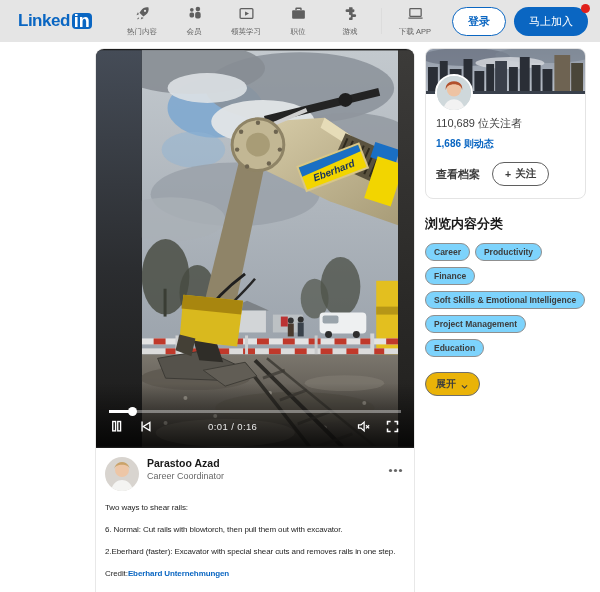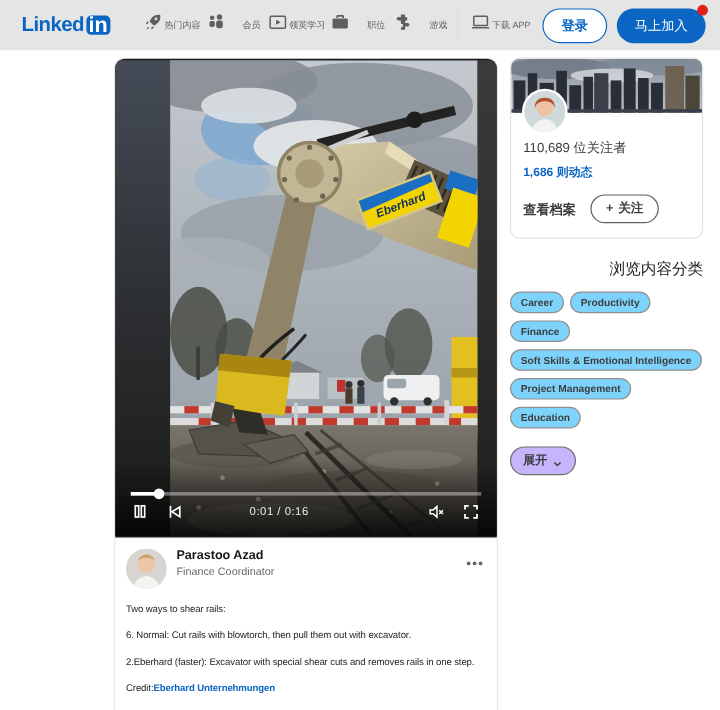--- a/index.html
+++ b/index.html
@@ -7,22 +7,22 @@
               font-family:"Liberation Sans", sans-serif; position:relative; }
 
   
   .header { position:absolute; top:0; left:0; width:600px; height:42px;
             display:flex; align-items:center; padding:0 12px 0 18px; background:#e5e5e5; }
   .logo { display:flex; align-items:center; gap:2px; cursor:pointer; }
   .logo-text { font-size:17px; font-weight:bold; color:#0a66c2; letter-spacing:-0.5px; }
   .logo-badge { width:20px; height:16px; background:#0a66c2; border-radius:4px; color:#fff;
                 font-size:18px; font-weight:bold; display:flex; align-items:center; justify-content:center; }
   .nav { display:flex; margin-left:auto; gap:6px; }
-  .nav-item { width:46px; display:flex; flex-direction:row; align-items:center; gap:1px;
-              cursor:pointer; color:#5f5f5f;justify-content:space-between; }
+  .nav-item { width:46px; display:flex; flex-direction:column; align-items:center; gap:1px;
+              cursor:pointer; color:#5f5f5f; }
   .nav-item svg { width:17px; height:17px; }
   .nav-label { font-size:7.5px; color:#5f5f5f; white-space:nowrap; }
   .header-divider { width:1px; height:26px; background:#dcdcdc; margin:0 10px 0 8px; }
   .download-app { margin-right:14px; }
   .btn-signin { border:1.5px solid #0a66c2; color:#0a66c2; background:#fff; border-radius:16px;
                 padding:6px 15px; font-size:11px; font-weight:bold; cursor:pointer; margin-right:8px; white-space:nowrap; }
   .btn-join { position:relative; border:none; background:#0a66c2; color:#fff; border-radius:16px;
               padding:7px 15px; font-size:11px; font-weight:normal; cursor:pointer; white-space:nowrap; }
   .notif-dot { position:absolute; top:-3px; right:-2px; width:9px; height:9px;
                border-radius:50%; background:#e0201b; }
@@ -71,27 +71,27 @@
   .profile-body { padding:22px 10px 12px 10px; }
   .followers { font-size:11px; color:#3c3c3c; }
   .updates { font-size:10px; font-weight:bold; color:#0a66c2; margin-top:6px; cursor:pointer; }
   .profile-actions { display:flex; align-items:center; margin-top:11px; gap:12px; }
   .view-profile { font-size:11px; font-weight:bold; color:#3d3d3d; cursor:pointer; }
   .btn-follow { border:1.5px solid #5f5f5f; background:#fff; color:#3d3d3d; border-radius:15px;
                 padding:4px 12px; font-size:10.5px; font-weight:bold; cursor:pointer;
                 display:flex; align-items:center; gap:4px; }
 
   .categories { margin-top:16px; }
-  .categories-title { font-size:13px; font-weight:normal; color:#1a1a1a; margin-bottom:10px;text-align:right; }
+  .categories-title { font-size:13px; font-weight:bold; color:#1a1a1a; margin-bottom:10px; }
   .tag-list { display:flex; flex-wrap:wrap; gap:6px 5px; }
   .tag { border:1px solid #8f8f8f; border-radius:13px; padding:3px 8px; font-size:8.5px;
          font-weight:bold; color:#3d3d3d; cursor:pointer; white-space:nowrap; background:#7dd3fc; }
   .expand-btn { margin-top:15px; display:inline-flex; align-items:flex-end; gap:4px;
                 border:1px solid #6e6e6e; border-radius:14px; padding:4px 10px;
-                font-size:10px; font-weight:bold; color:#3d3d3d; background:#c4b5fd; cursor:pointer; }
+                font-size:10px; font-weight:bold; color:#3d3d3d; background:#eab308; cursor:pointer; }
   .expand-btn svg { width:9px; height:9px; }
 </style>
 </head>
 <body>
 
 <div class="header">
   <div class="logo">
     <span class="logo-text">Linked</span>
     <span class="logo-badge">in</span>
   </div>
@@ -353,21 +353,21 @@
     <div class="author-avatar">
       <svg viewBox="0 0 34 34" width="34" height="34">
         <rect width="34" height="34" fill="#d8d4cf"></rect>
         <circle cx="17" cy="13" r="7" fill="#edc6a6"></circle>
         <path d="M9 13c0-7 16-7 16 0 0-2-2-8-8-8s-8 6-8 8z" fill="#caa36a"></path>
         <path d="M6 34c1-8 7-11 11-11s10 3 11 11z" fill="#f4f4f2"></path>
       </svg>
     </div>
     <div class="author-meta">
       <div class="author-name">Parastoo Azad</div>
-      <div class="author-headline">Finance Coordinator</div>
+      <div class="author-headline">Career Coordinator</div>
     </div>
     <span class="overflow-btn">
       <svg width="15" height="5" viewBox="0 0 15 5" fill="#666">
         <circle cx="2.5" cy="2.5" r="1.6"></circle>
           <circle cx="7.5" cy="2.5" r="1.6"></circle>
           <circle cx="12.5" cy="2.5" r="1.6"></circle>
       </svg>
     </span>
   </div>
 

